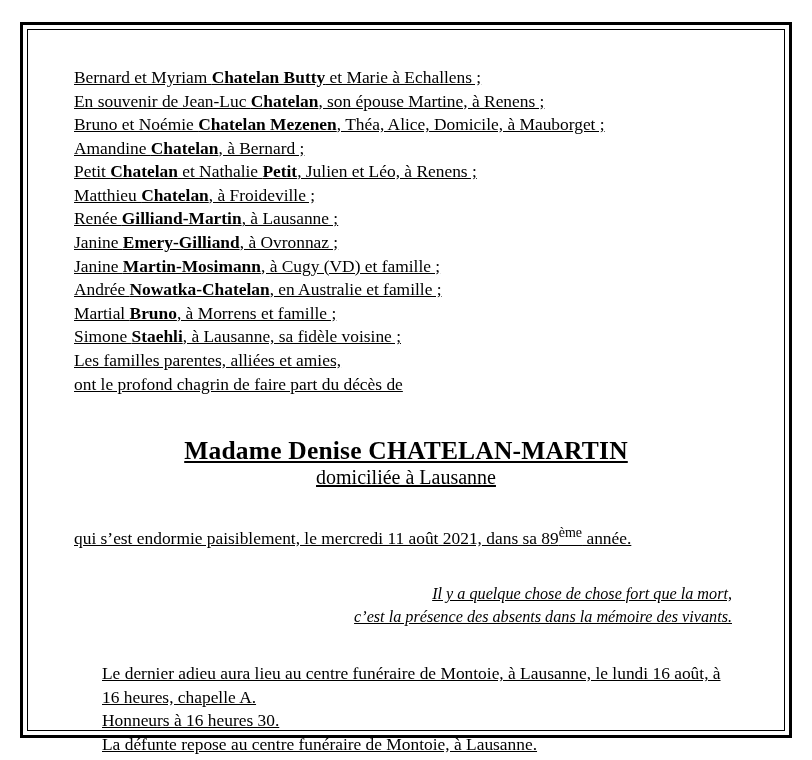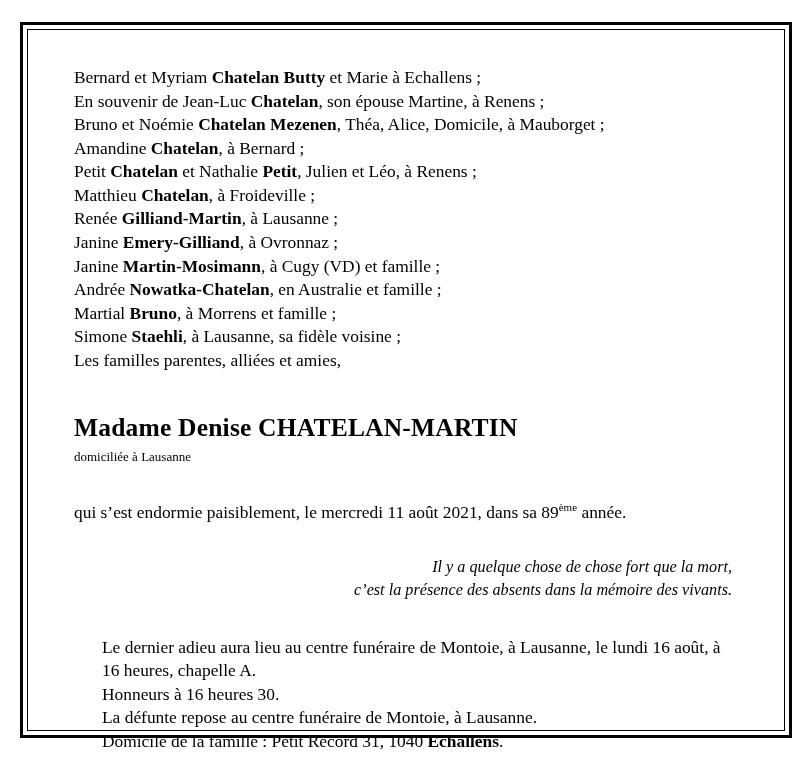--- a/index.html
+++ b/index.html
@@ -21,57 +21,58 @@
     padding: 22px 20px 22px 20px;
     background: #ffffff;
   }
   .notice-frame {
     box-sizing: border-box;
     width: 100%;
     height: 100%;
     border: 3px solid #000000;
     padding: 4px;
     background: #ffffff;
+    text-decoration: underline;
   }
   .notice-inner {
     box-sizing: border-box;
     width: 100%;
     height: 100%;
     border: 1px solid #000000;
     padding: 36px 46px 20px 46px;
     background: #ffffff;
   }
   .survivors {
     font-size: 17.4px;
     line-height: 1.355;
   }
   .survivors .line {
     white-space: nowrap;
   }
   b, .b {
     font-weight: bold;
   }
   .deceased-block {
+    text-align: center;
     margin-top: 40px;
   }
   .deceased-name {
     font-size: 25.5px;
     font-weight: bold;
     letter-spacing: 0.2px;
   }
   .deceased-domicile {
-    font-size: 13px;
-    margin-top: 6px;
+    font-size: 20px;
   }
   .passing-line {
     font-size: 17.4px;
     margin-top: 36px;
   }
   .passing-line sup {
-    font-size: 11px;
+    font-size: 14px;
     vertical-align: super;
   }
   .quote {
     margin-top: 34px;
     text-align: right;
     font-style: italic;
     font-size: 16.2px;
     line-height: 1.4;
     padding-right: 6px;
   }
@@ -99,20 +100,21 @@
           <div class="line"><span>Amandine </span><span class="b">Chatelan</span><span>, à Bernard ;</span></div>
           <div class="line"><span>Petit </span><span class="b">Chatelan</span><span> et Nathalie </span><span class="b">Petit</span><span>, Julien et Léo, à Renens ;</span></div>
           <div class="line"><span>Matthieu </span><span class="b">Chatelan</span><span>, à Froideville ;</span></div>
           <div class="line"><span>Renée </span><span class="b">Gilliand-Martin</span><span>, à Lausanne ;</span></div>
           <div class="line"><span>Janine </span><span class="b">Emery-Gilliand</span><span>, à Ovronnaz ;</span></div>
           <div class="line"><span>Janine </span><span class="b">Martin-Mosimann</span><span>, à Cugy (VD) et famille ;</span></div>
           <div class="line"><span>Andrée </span><span class="b">Nowatka-Chatelan</span><span>, en Australie et famille ;</span></div>
           <div class="line"><span>Martial </span><span class="b">Bruno</span><span>, à Morrens et famille ;</span></div>
           <div class="line"><span>Simone </span><span class="b">Staehli</span><span>, à Lausanne, sa fidèle voisine ;</span></div>
           <div class="line"><span>Les familles parentes, alliées et amies,</span></div>
+          <div class="line"><span>ont le profond chagrin de faire part du décès de</span></div>
         </div>
 
       <div class="deceased-block">
         <div class="deceased-name">Madame Denise CHATELAN-MARTIN</div>
         <div class="deceased-domicile">domiciliée à Lausanne</div>
       </div>
 
       <div class="passing-line">
         <span>qui s’est endormie paisiblement, le mercredi 11 août 2021, dans sa 89</span><sup>ème</sup><span> année.</span>
       </div>

